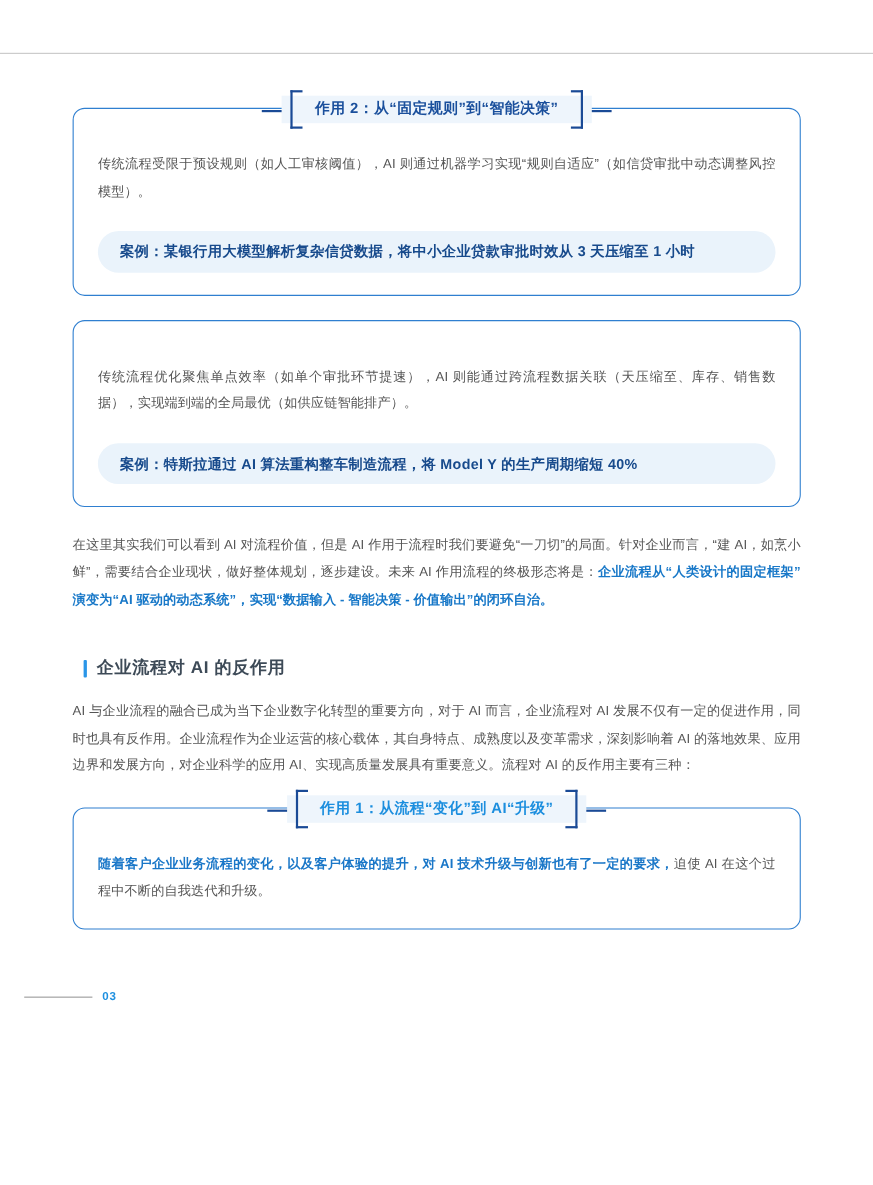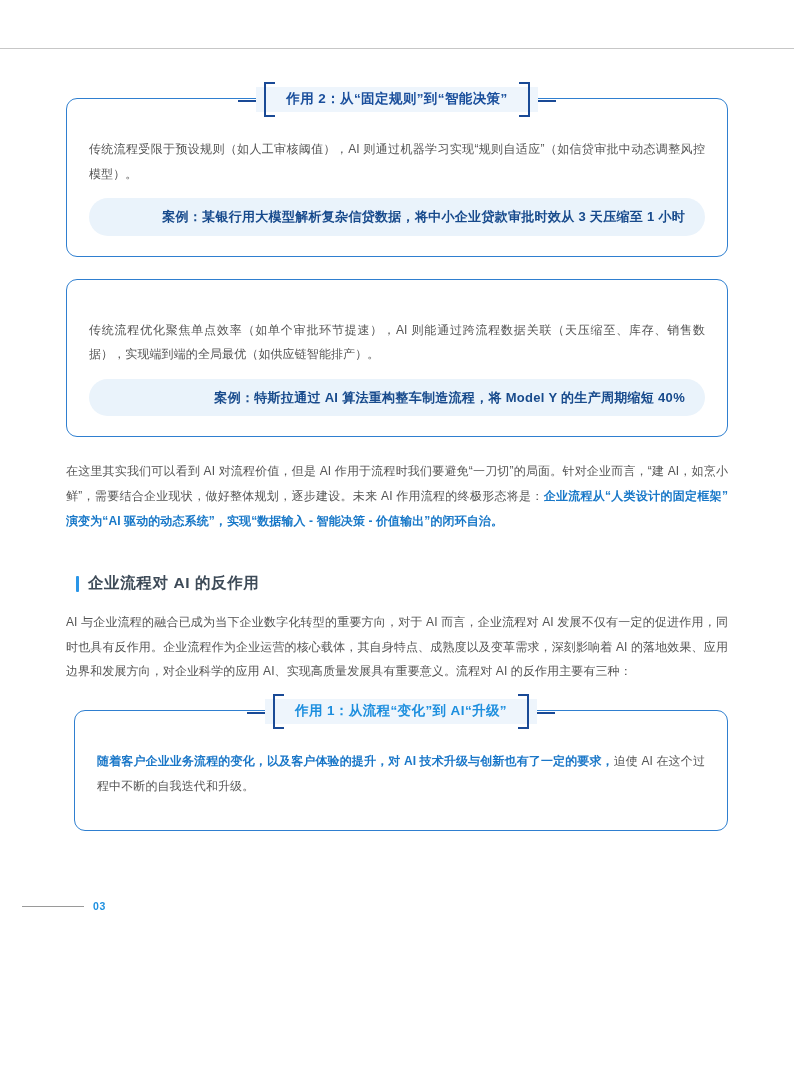--- a/index.html
+++ b/index.html
@@ -44,21 +44,21 @@
 
   
   .card {
     position: relative;
     border: 1px solid #2f7fd0;
     border-radius: 11px;
     box-sizing: border-box;
     padding: 38px 22px 20px 22px;
     margin-bottom: 22px;
   }
-  .card.tight { padding-bottom: 32px; margin-left: 8px; }
+  .card.tight { padding-bottom: 22px; }
 
   
   .card-title-wrap {
     position: absolute;
     top: -12px;
     left: 0;
     right: 0;
     display: flex;
     align-items: center;
     justify-content: center;
@@ -120,25 +120,25 @@
     color: #1a77c8;
     font-weight: bold;
   }
   .em-blue-strong {
     color: #1878c8;
     font-weight: bold;
   }
 
   
   .case-pill {
-    margin-top: 12px;
+    margin-top: 24px;
     background: #eaf3fb;
     border-radius: 999px;
     padding: 9px 20px;
-    text-align: right;
+    text-align: left;
     font-size: 13px;
     font-weight: bold;
     color: #174a8c;
     letter-spacing: 0.3px;
     line-height: 1.5;
   }
 
   
   .interstitial {
     margin: 26px 0 0 0;

